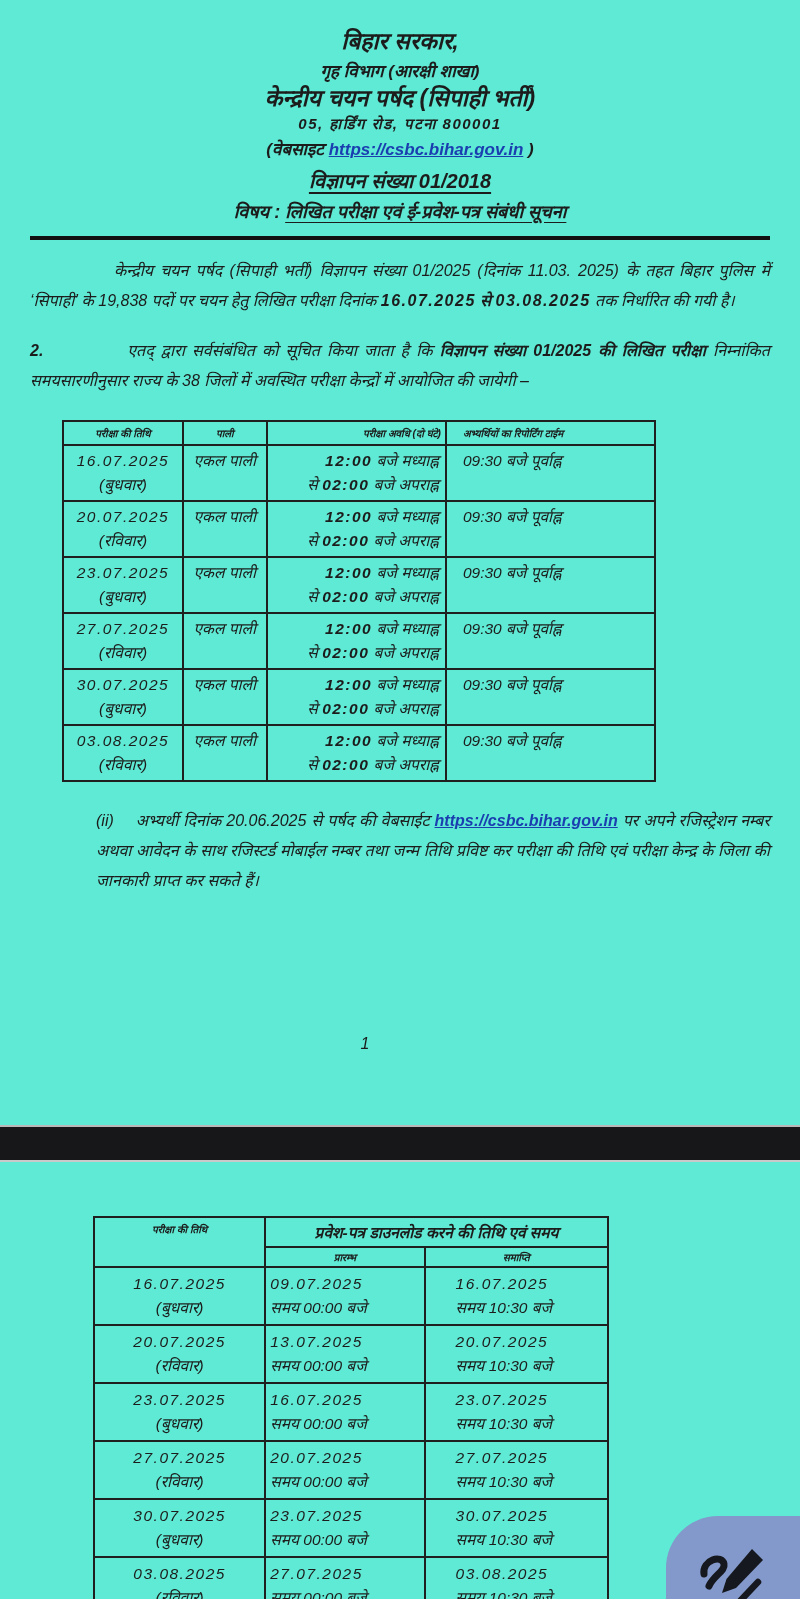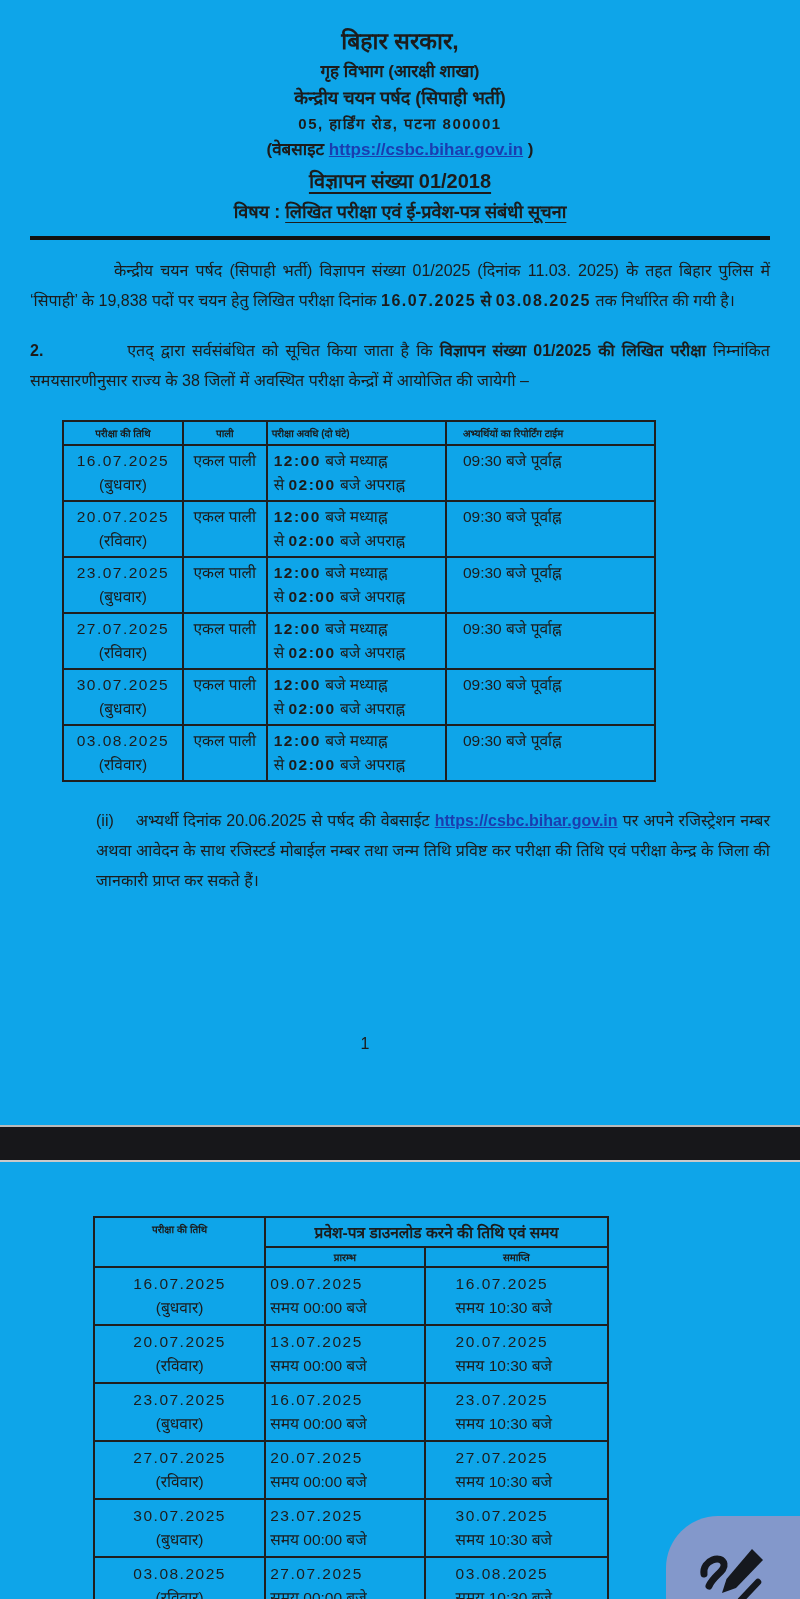--- a/index.html
+++ b/index.html
@@ -5,29 +5,29 @@
   * { margin:0; padding:0; box-sizing:border-box; }
   html,body { width:800px; }
   body {
     position:relative;
     width:800px; height:1599px;
     overflow:hidden;
     background:#fdfdfd;
     font-family:"Liberation Sans","DejaVu Sans",sans-serif;
     color:#1c1c1c;
   }
-  .page { background:#0ea5e9; position:relative; }
+  .page { background:#5eead4; position:relative;font-style:italic; }
   .page1 { height:1125px; overflow:hidden; padding-top:24px; }
   .page2 { height:438px; padding-top:54px; }
 
   
   .doc-head { text-align:center; }
   .doc-head .govt   { font-size:23px; font-weight:bold; line-height:34px; }
   .doc-head .dept   { font-size:17px; font-weight:bold; line-height:27px; }
-  .doc-head .board  { font-size:18px; font-weight:bold; line-height:27px; }
+  .doc-head .board  { font-size:23px; font-weight:bold; line-height:27px; }
   .doc-head .addr   { font-size:15px; font-weight:bold; line-height:24px; letter-spacing:1.5px; }
   .doc-head .webline{ font-size:17px; font-weight:bold; line-height:27px; }
   .doc-head .webline a { color:#1a3db0; text-decoration:underline; }
   .doc-head .advert { font-size:20px; font-weight:bold; line-height:30px; margin-top:3px;
                       text-decoration:underline; text-underline-offset:4px; }
   .doc-head .subject{ font-size:18px; font-weight:bold; line-height:28px; margin-top:2px; }
   .doc-head .subject .sub-underline { text-decoration:underline; text-underline-offset:4px; }
   .head-rule { height:4px; background:#111; margin:10px 30px 0 30px; }
 
   
@@ -40,21 +40,21 @@
 
   
   table { border-collapse:collapse; font-size:15.5px; }
   th,td { border:2px solid #1f1f1f; vertical-align:top; }
   th { font-weight:bold; text-align:center; padding:4px 4px; font-size:10px; }
 
   .exam-table { margin:24px 0 0 62px; width:594px; }
   .exam-table td { height:52px; padding:3px 6px; line-height:24px; }
   .exam-table .c-date { width:120px; text-align:center; }
   .exam-table .c-shift{ width:84px; text-align:center; }
-  .exam-table .c-dur  { width:180px; text-align:left; }
+  .exam-table .c-dur  { width:180px; text-align:right; }
   .exam-table .c-rep  { width:210px; text-align:left; padding-left:16px; }
 
   
   .sec3 { margin:24px 30px 0 30px; }
   .sec3 .p3 { font-size:16px; line-height:30px; text-align:justify; }
   .t-underline { font-weight:bold; text-decoration:underline; text-underline-offset:4px; }
   .sub-item { font-size:16px; line-height:30px; text-align:justify; margin:6px 0 0 66px; }
   .sub-item a { color:#1a3db0; font-weight:bold; text-decoration:underline; }
   .lbl-gap { display:inline-block; width:22px; }
 

